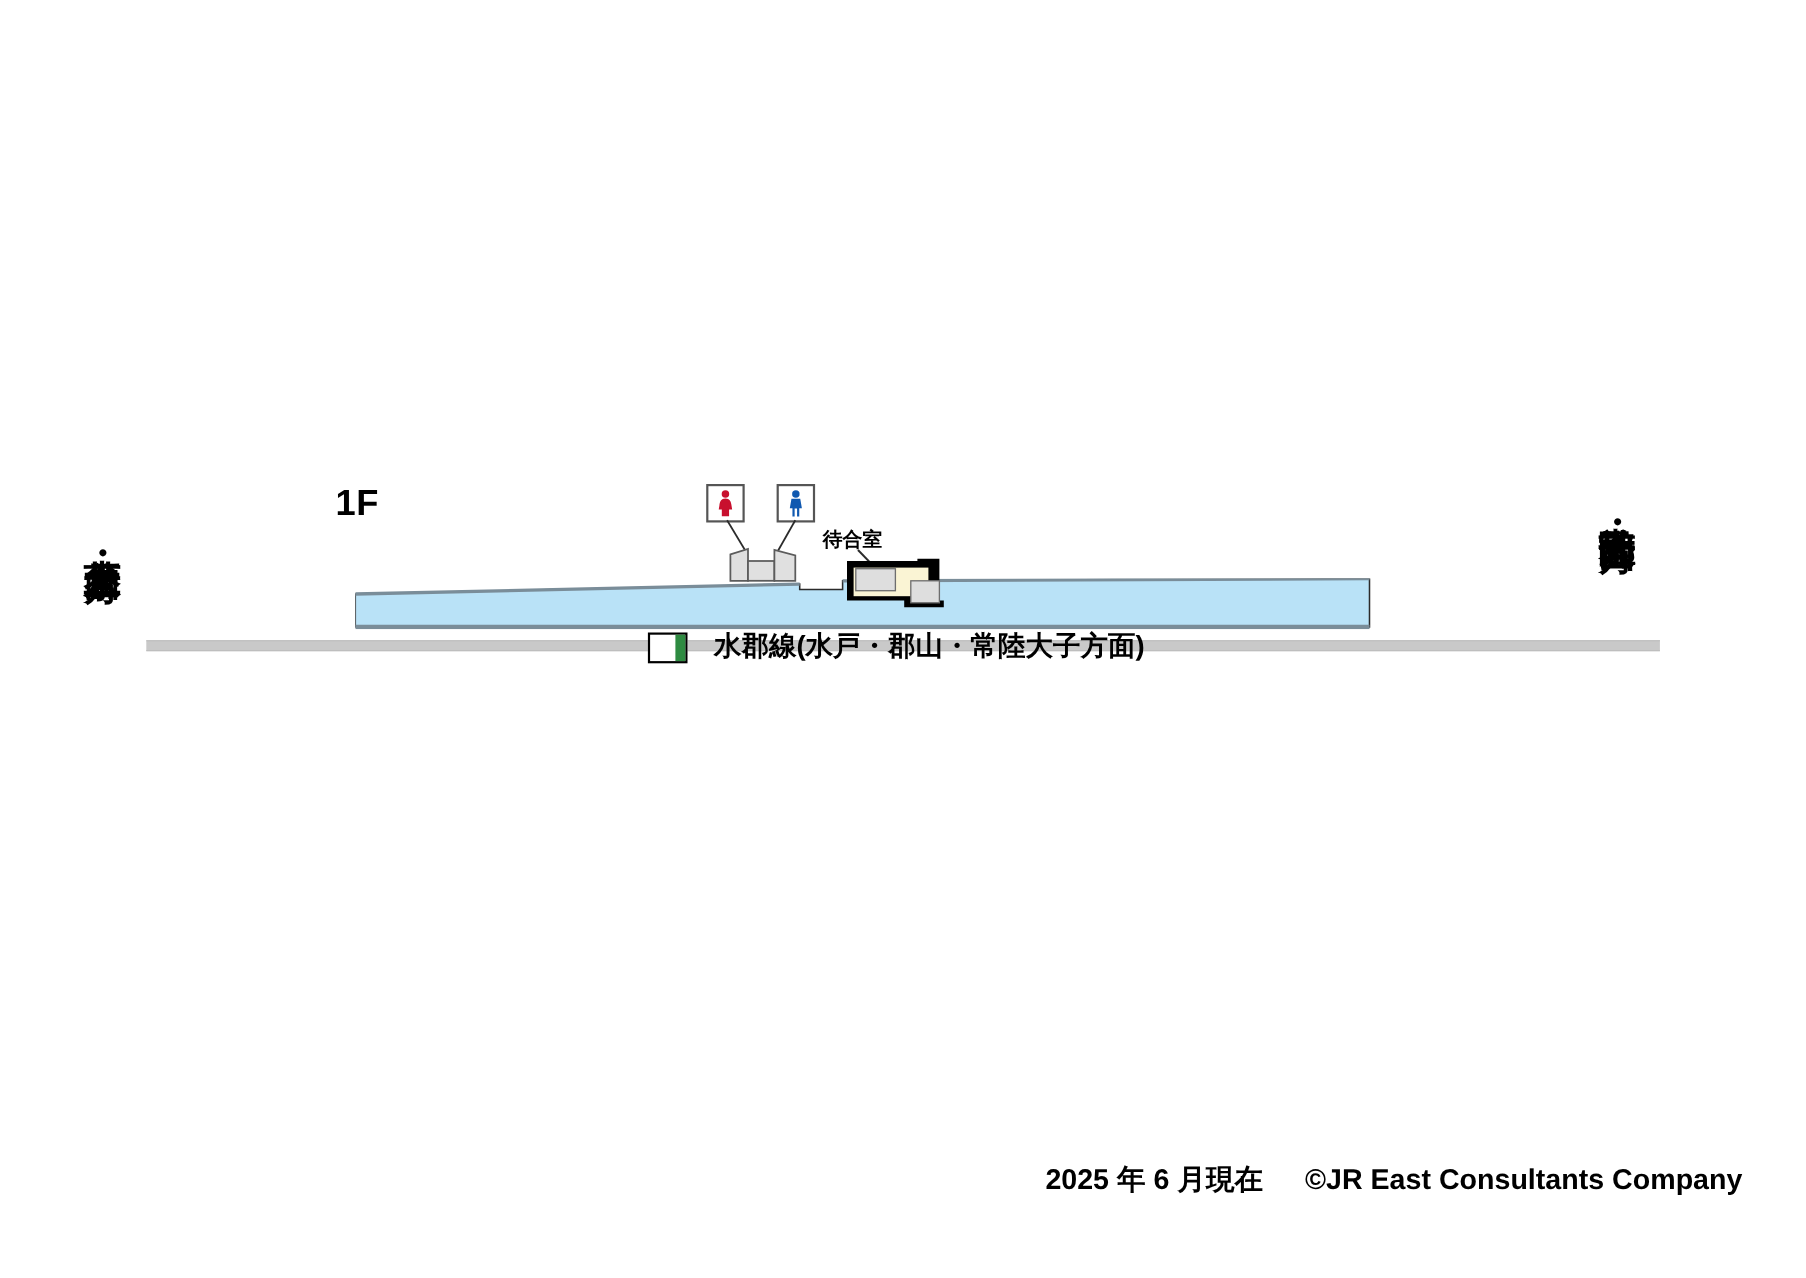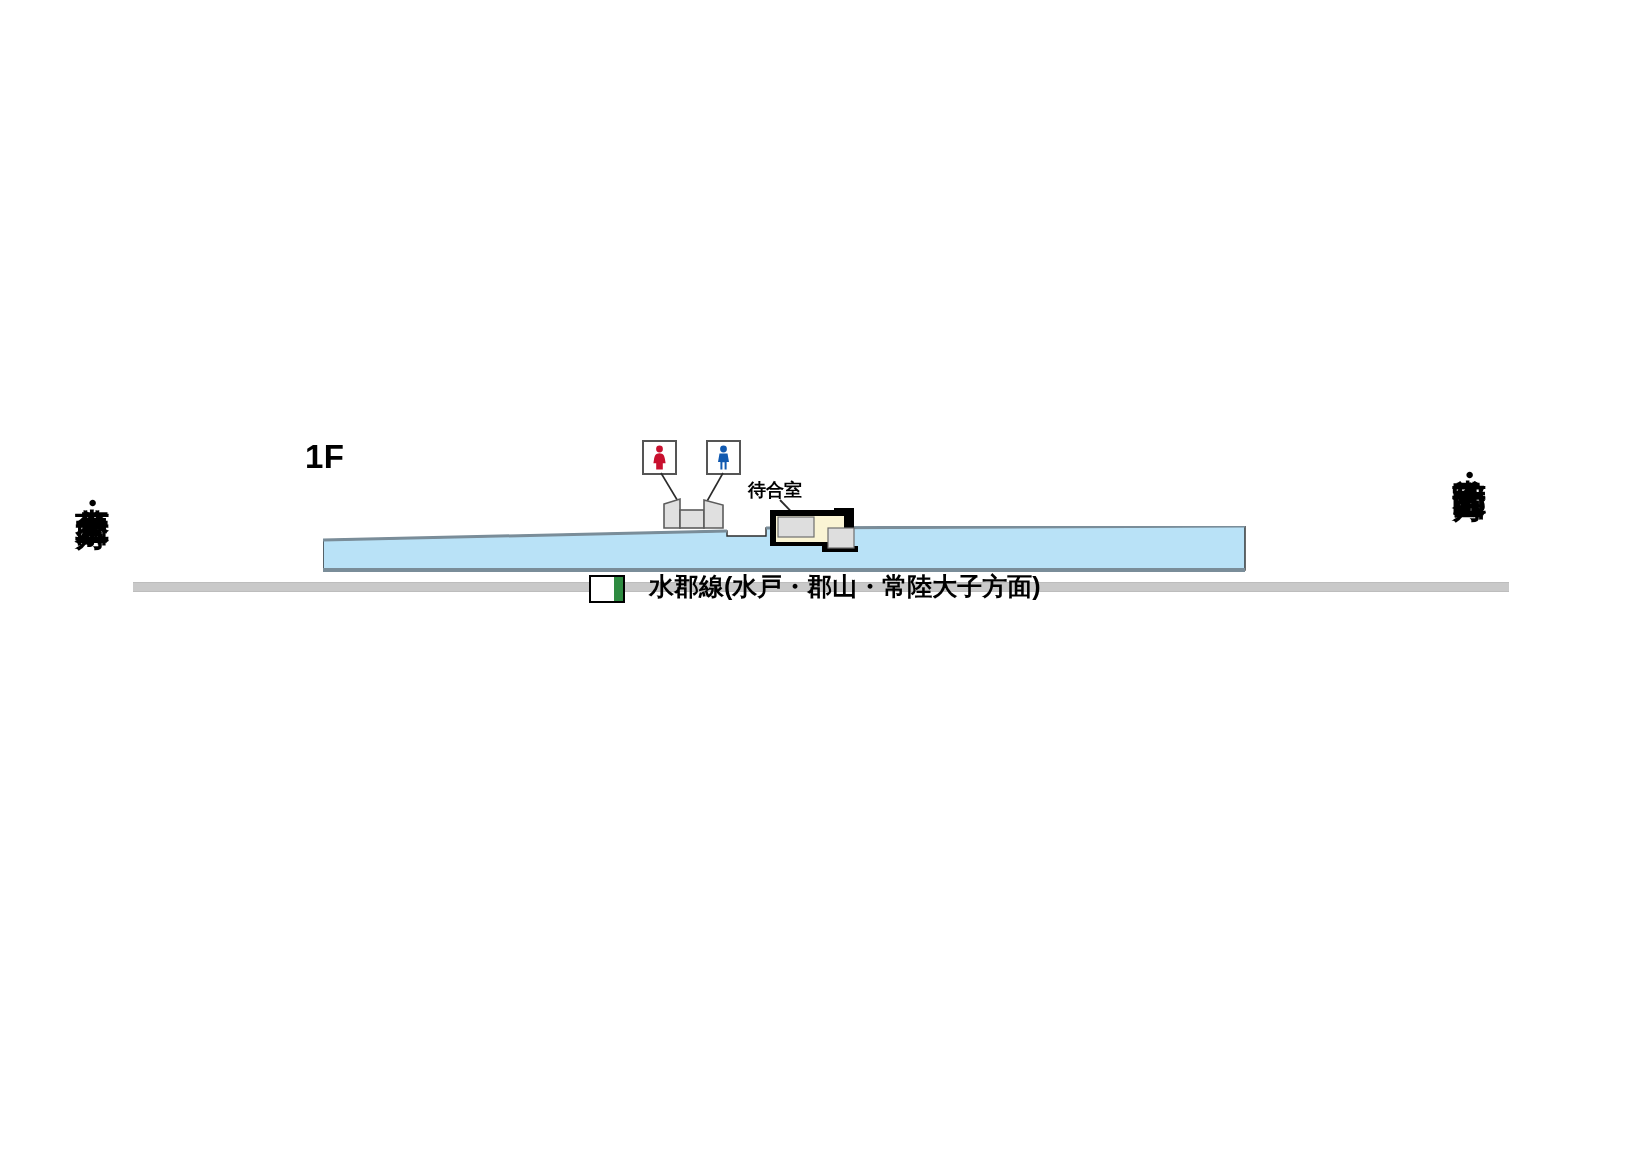--- a/index.html
+++ b/index.html
@@ -241,14 +241,18 @@
       <path d="M 4,4 L 68,4 L 68,2 L 88,2 L 88,40 L 92,40 L 92,46 L 56,46 L 56,40 L 4,40 Z" fill="#000000"></path>
 
       <rect x="10" y="10" width="68" height="26" fill="#faf4d4"></rect>
 
       <rect x="12" y="11" width="36" height="20" fill="#dedede" stroke="#6e6e6e" stroke-width="1.2"></rect>
 
       <rect x="62" y="22" width="26" height="20" fill="#dedede" stroke="#6e6e6e" stroke-width="1.2"></rect>
     </svg>
   </div>
 
+  <div class="footer">
+    <span>2025 年 6 月現在</span>
+    <span>©JR East Consultants Company</span>
+  </div>
 
 </div>
 
 </body></html>

